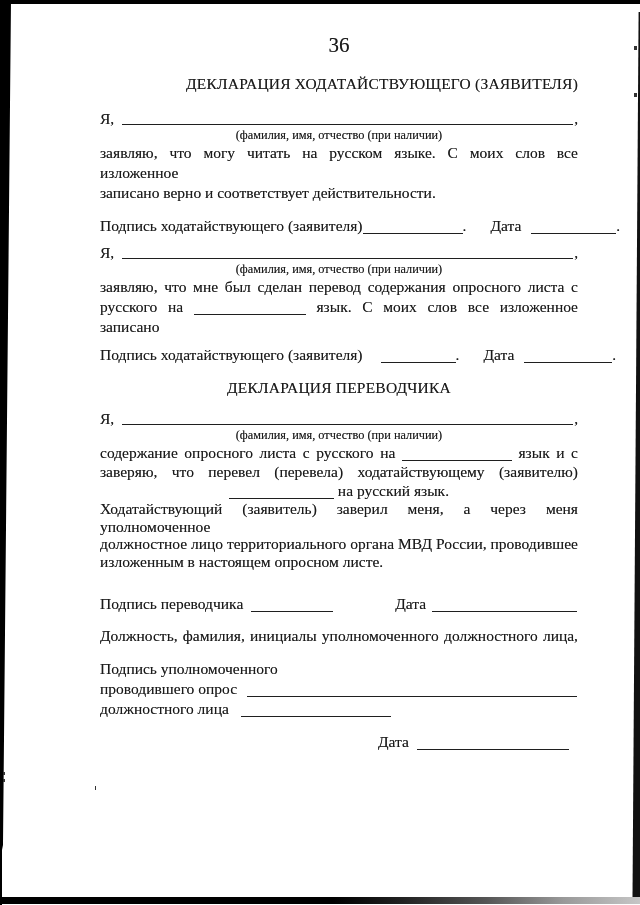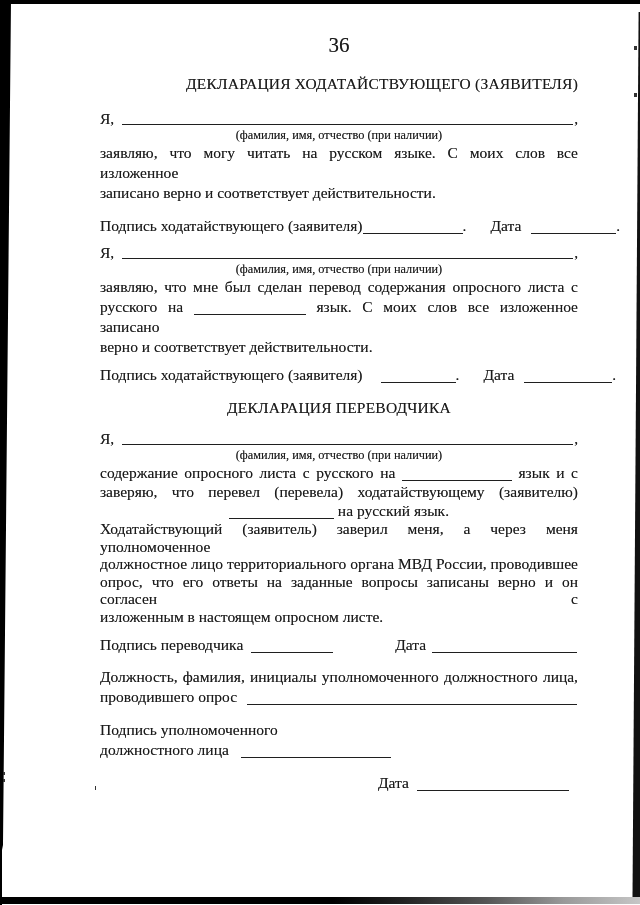--- a/index.html
+++ b/index.html
@@ -23,21 +23,21 @@
 
   .content {
     position:absolute; left:12px; top:4px; width:628px;
     padding:32px 62px 0 88px;
     font-size:15.5px;
     text-shadow:0 0 0.5px rgba(25,25,25,0.55);
   }
   .pagenum { text-align:center; font-size:21px; line-height:18px; }
   .h { text-align:center; font-size:15.5px; line-height:20px; letter-spacing:0.2px; }
   .mt20 { margin-top:20px;text-align:right; } .mt16 { margin-top:16px; } .mt13 { margin-top:13px; }
-  .mt12 { margin-top:12px; } .mt10 { margin-top:10px; } .mt8 { margin-top:8px; }
+  .mt12 { margin-top:12px; } .mt10 { margin-top:24px; } .mt8 { margin-top:8px; }
 
   .ya-row { display:flex; align-items:flex-end; line-height:18px; height:18px; }
   .ya-line { flex:1; border-bottom:1.4px solid #1f1f1f; height:11px; margin:0 1px 3px 8px; }
 
   .fio { text-align:center; font-size:12.3px; line-height:15px; }
 
   .jl { text-align:justify; text-align-last:justify; line-height:20px; }
   .ll { text-align:left; line-height:20px; }
   .lh19 { line-height:19px;text-align:center; }
   .tight { line-height:17.5px; }
@@ -85,21 +85,20 @@
     <span>,</span>
   </div>
   <div class="fio">(фамилия, имя, отчество (при наличии)</div>
 
   <div class="jl">заявляю, что мне был сделан перевод содержания опросного листа с</div>
   <div class="jl">
     <span>русского на</span>
     <span class="blank" style="width:112px"></span>
     <span>язык. С моих слов все изложенное записано</span>
   </div>
-  <div class="ll">верно и соответствует действительности.</div>
 
   <div class="sigrow mt8">
     <span>Подпись ходатайствующего (заявителя)</span><span class="blank" style="width:75px;margin-left:18px"></span><span>.</span><span style="margin-left:24px">Дата</span><span class="blank" style="width:88px;margin-left:10px"></span><span>.</span>
   </div>
 
   <div class="h mt13">ДЕКЛАРАЦИЯ ПЕРЕВОДЧИКА</div>
 
   <div class="ya-row mt12">
     <span>Я,</span>
     <span class="ya-line"></span>
@@ -113,34 +112,33 @@
     <span>язык и с</span>
   </div>
   <div class="jl lh19">заверяю, что перевел (перевела) ходатайствующему (заявителю)</div>
   <div class="ll lh19">
     <span class="blank" style="width:105px"></span>
     <span>на русский язык.</span>
   </div>
 
   <div class="jl tight">Ходатайствующий (заявитель) заверил меня, а через меня уполномоченное</div>
   <div class="jl tight">должностное лицо территориального органа МВД России, проводившее</div>
-  <div class="jl tight">опрос, что его ответы на заданные вопросы записаны верно и он согласен с</div>
   <div class="ll tight">изложенным в настоящем опросном листе.</div>
 
   <div class="sigrow mt10">
     <span>Подпись переводчика</span><span class="blank" style="width:82px;margin-left:8px"></span><span style="margin-left:62px">Дата</span><span class="blank" style="width:145px;margin-left:6px"></span>
   </div>
 
   <div class="jl mt12">Должность, фамилия, инициалы уполномоченного должностного лица,</div>
+  <div class="ll mt13">Подпись уполномоченного</div>
+
   <div class="ll">
     <span>проводившего опрос</span>
     <span class="blank" style="width:330px;margin-left:6px"></span>
   </div>
-
-  <div class="ll mt13">Подпись уполномоченного</div>
   <div class="ll">
     <span>должностного лица</span>
     <span class="blank" style="width:150px;margin-left:8px"></span>
   </div>
 
   <div class="sigrow mt13">
     <span class="indent2">Дата</span><span class="blank" style="width:152px;margin-left:8px"></span>
   </div>
 
 </div>

